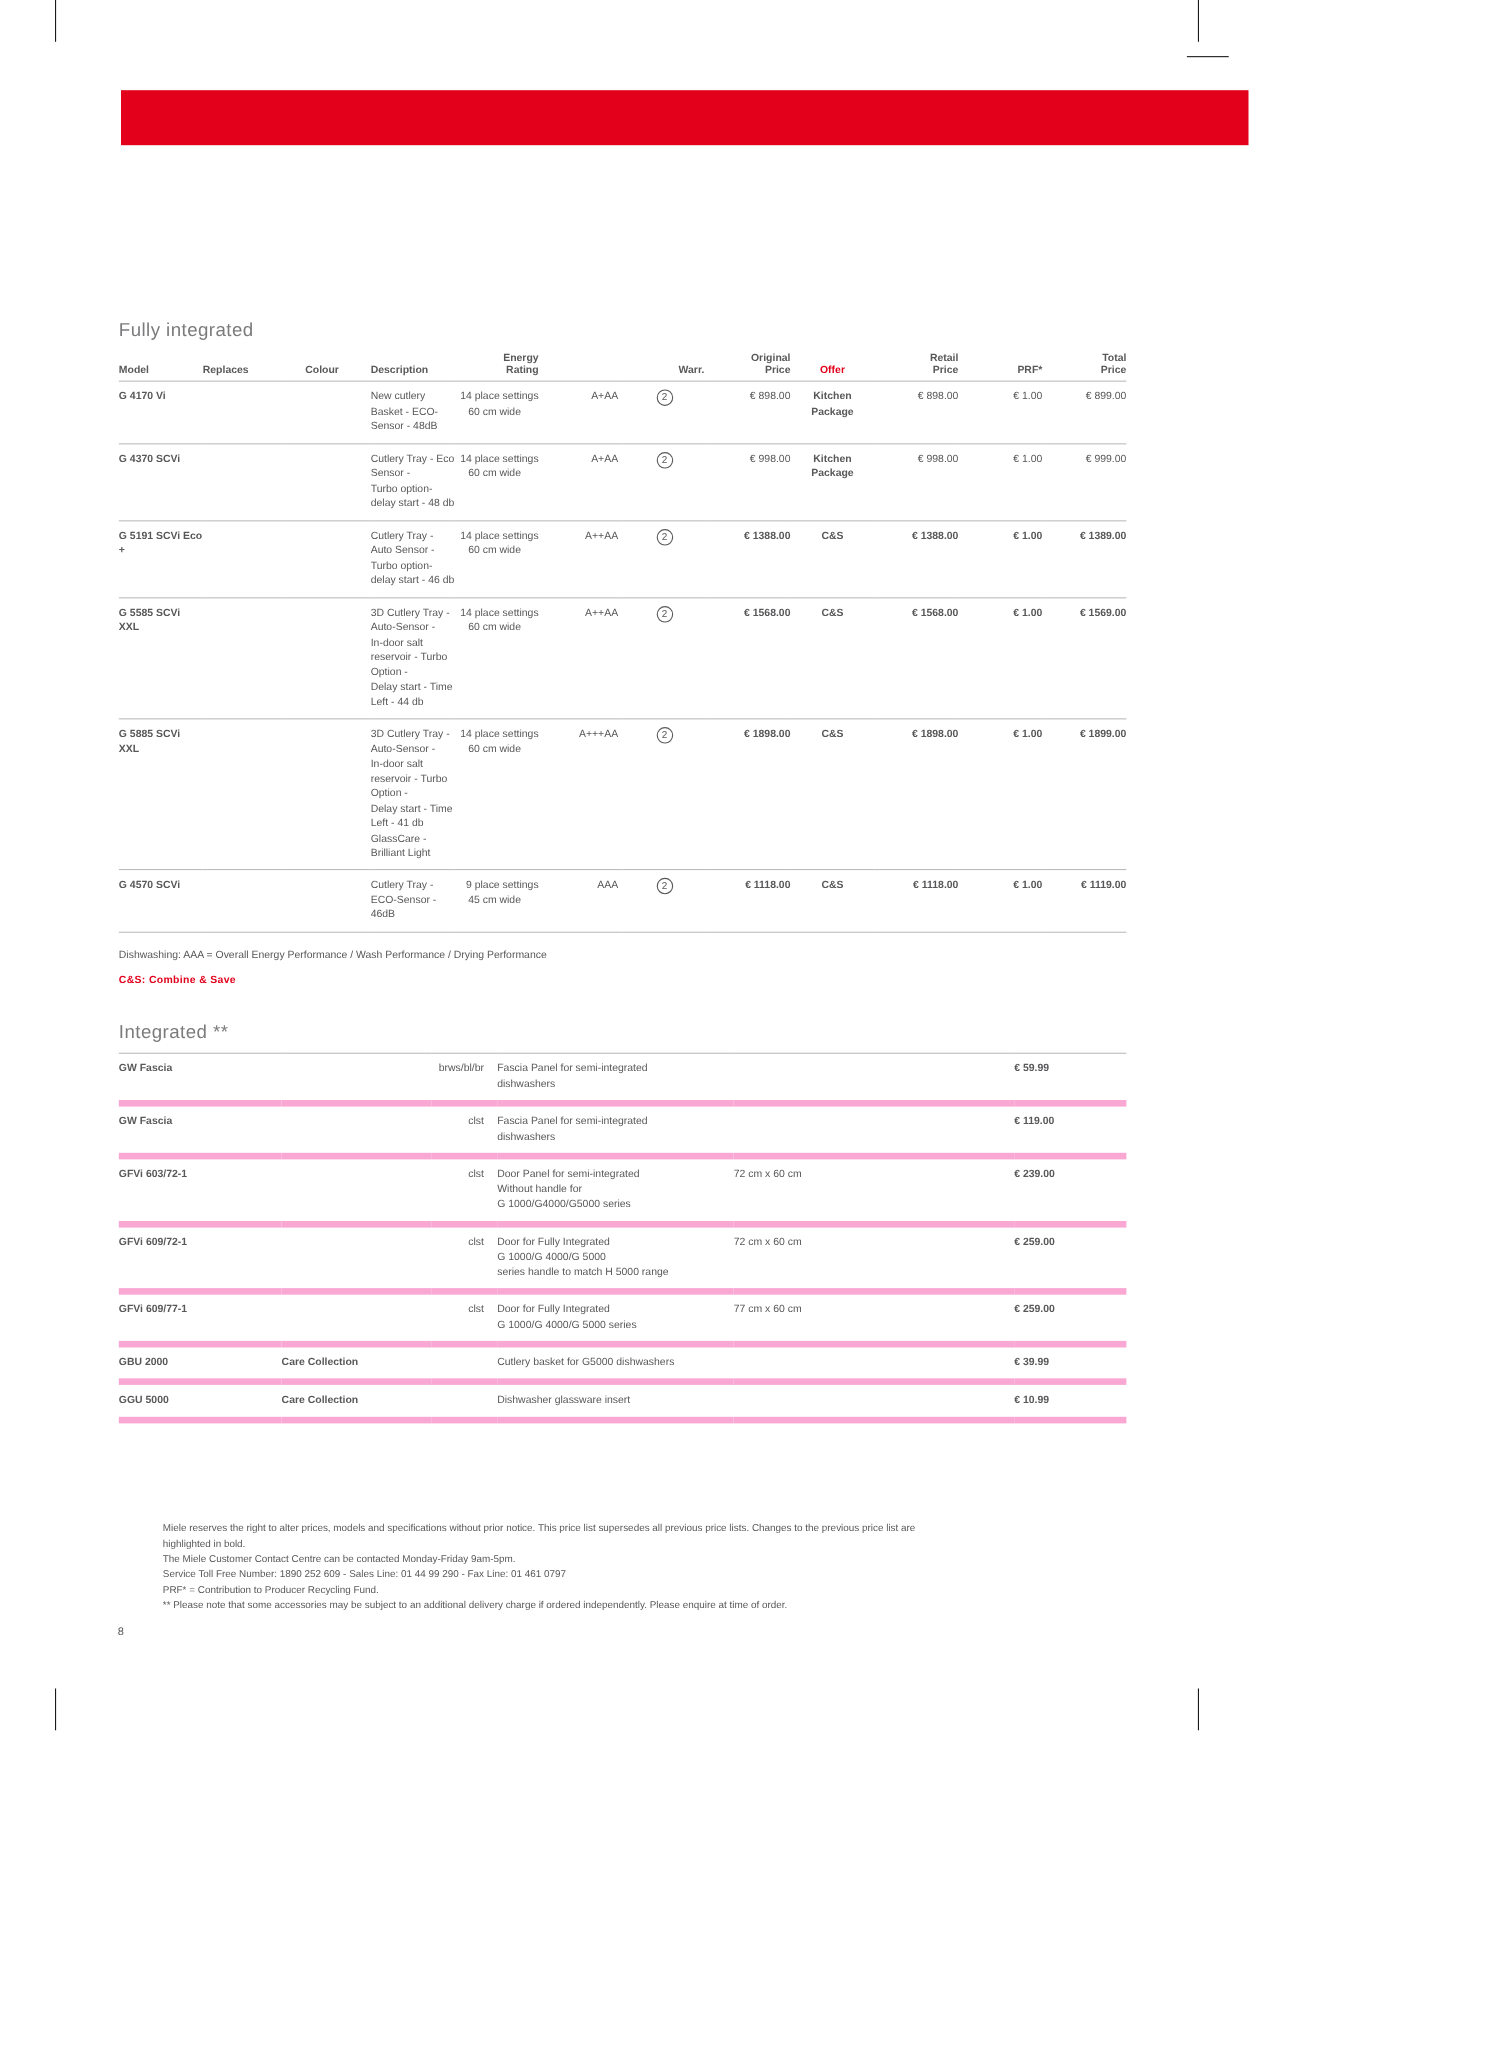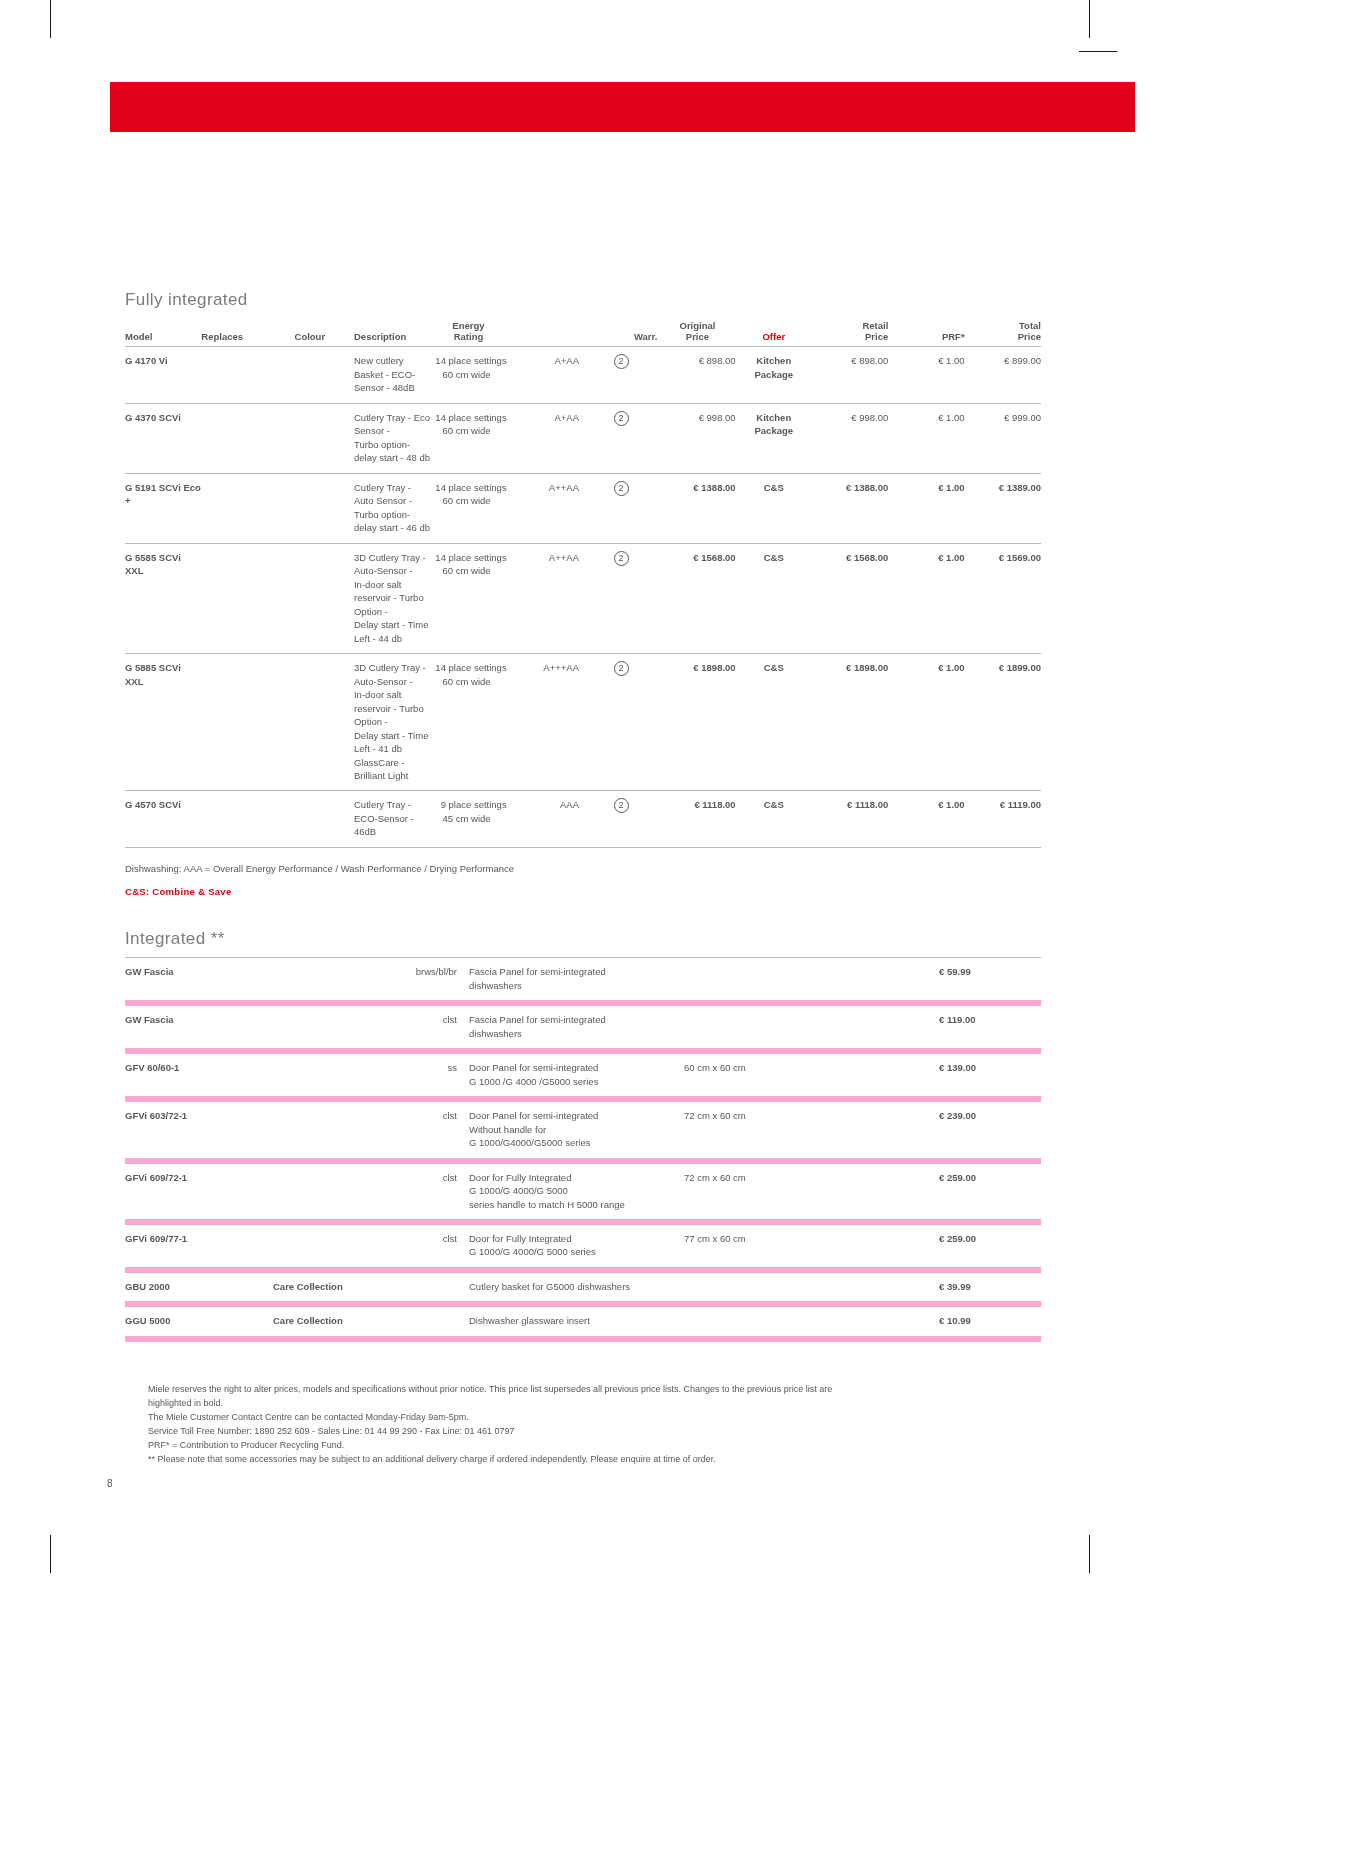--- a/index.html
+++ b/index.html
@@ -23,21 +23,21 @@
   .banner {
     position: absolute;
     left: 110px; top: 82px;
     width: 1025px; height: 50px;
     background: #e2001a;
   }
 
   
   .page {
     position: absolute;
-    left: 125px;
+    left: 108px;
     top: 290px;
     width: 916px;
   }
 
   
   .section-title {
     font-size: 17px;
     font-weight: 400;
     color: #7b7b7d;
     letter-spacing: 0.4px;
@@ -75,21 +75,21 @@
   .c-desc     { width: 210px; text-align: left; margin-left: 40px; }
   .c-energy   { width: 108px; text-align: right; }
   .c-rate     { width: 42px;  text-align: right; padding-right: 4px !important;}
   .c-warr     { width: 36px;  text-align: center; }
   .c-orig     { width: 60px;  text-align: right; }
   .c-offer    { width: 58px;  text-align: center; color: #e2001a; font-weight: bold; }
   .c-retail   { width: 58px;  text-align: right; }
   .c-prf      { width: 42px;  text-align: right; }
   .c-total    { width: 62px;  text-align: right; }
 
-  .hdr-energy, .hdr-warr, .hdr-orig { text-align: center; }
+  .hdr-energy, .hdr-warr, .hdr-orig { text-align: right; }
   .hdr-warr  { text-align: right; padding-right: 2px !important; }
   .hdr-offer { text-align: center; }
   .hdr-retail, .hdr-prf, .hdr-total { text-align: right; }
   .hdr-model, .hdr-replaces, .hdr-desc { text-align: left; }
   .hdr-colour { padding-right: 12px !important; }
 
   .warr-badge {
     display: inline-block;
     width: 15px; height: 15px;
     line-height: 13px;
@@ -358,31 +358,20 @@
           <td class="a-repl"></td>
           <td class="a-colour">clst</td>
           <td class="a-desc">
             <span class="desc-line">Fascia Panel for semi-integrated</span>
             <span class="desc-line">dishwashers</span>
           </td>
           <td class="a-dim"></td>
           <td class="a-price">€ 119.00</td>
         </tr>
         <tr>
-          <td class="a-model">GFV 60/60-1</td>
-          <td class="a-repl"></td>
-          <td class="a-colour">ss</td>
-          <td class="a-desc">
-            <span class="desc-line">Door Panel for semi-integrated</span>
-            <span class="desc-line">G 1000 /G 4000 /G5000 series</span>
-          </td>
-          <td class="a-dim">60 cm x 60 cm</td>
-          <td class="a-price">€ 139.00</td>
-        </tr>
-        <tr>
           <td class="a-model">GFVi 603/72-1</td>
           <td class="a-repl"></td>
           <td class="a-colour">clst</td>
           <td class="a-desc">
             <span class="desc-line">Door Panel for semi-integrated</span>
             <span class="desc-line">Without handle for</span>
             <span class="desc-line">G 1000/G4000/G5000 series</span>
           </td>
           <td class="a-dim">72 cm x 60 cm</td>
           <td class="a-price">€ 239.00</td>

